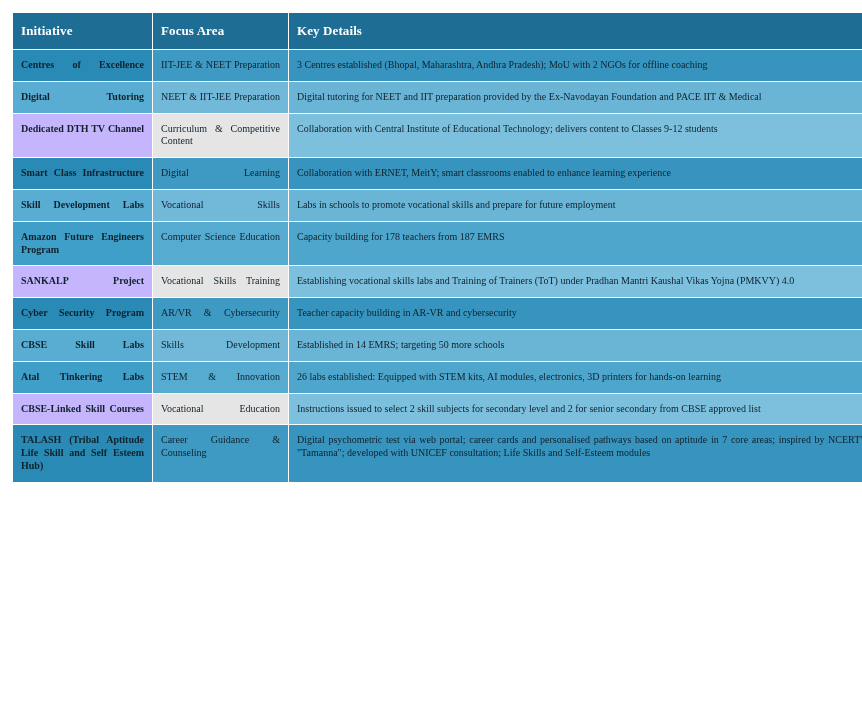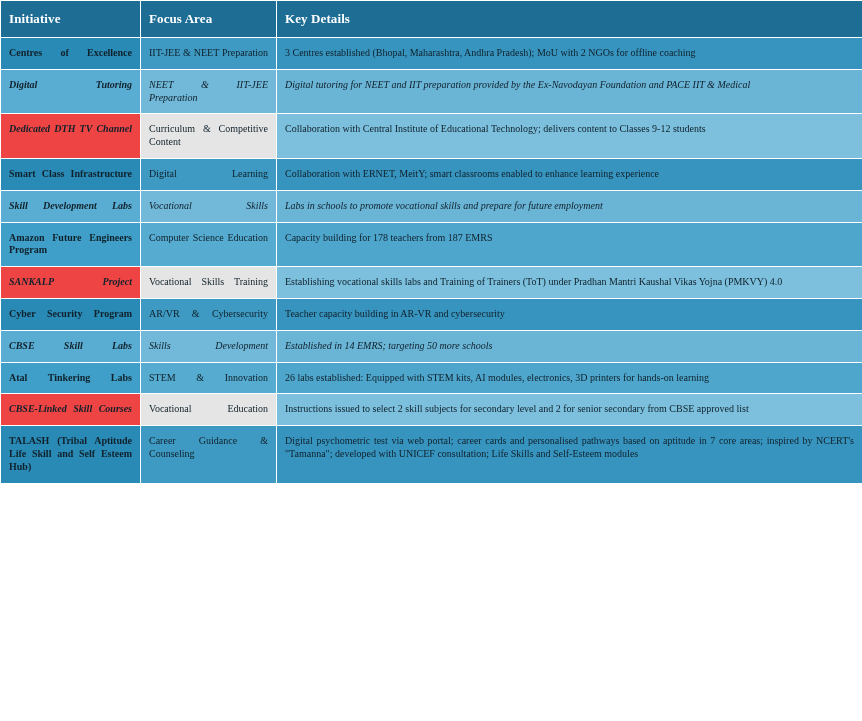--- a/index.html
+++ b/index.html
@@ -8,21 +8,21 @@
     background: #ffffff;
   }
   body {
     font-family: "Liberation Serif", serif;
     width: 862px;
     height: 721px;
   }
   .table-wrap {
     width: 694px;
     box-sizing: border-box;
-    padding: 0;
+    padding: 12px;
   }
   table.data-table {
     border-collapse: collapse;
     width: 862px;
     table-layout: fixed;
   }
   table.data-table col.c0 { width: 140px; }
   table.data-table col.c1 { width: 136px; }
   table.data-table col.c2 { width: 586px; }
 
@@ -55,29 +55,29 @@
     color: #0f2a36;
     text-align: justify;
     text-align-last: justify;
   }
   td.col-details {
     color: #0a1a22;
     text-align: justify;
   }
   
   tr.shade-a td { background: #3794bf; }
-  tr.shade-b td { background: #6ab4d6; font-style: italic; }
+  tr.shade-b td { background: #6ab4d6; }
   tr.shade-c td { background: #4ea6cd; }
   tr.shade-d td { background: #7cc0de; }
 
   
   tr.shade-a td.col-initiative { background: #2a8ab6; }
   tr.shade-b td.col-initiative { background: #5aadd2; }
   tr.shade-c td.col-initiative { background: #3f9fc8; }
-  tr.shade-d td.col-initiative { background: #ef4444; font-style: italic; }
+  tr.shade-d td.col-initiative { background: #c4b5fd; }
 
   tr.shade-a td.col-focus { background: #3e9ac3; }
   tr.shade-b td.col-focus { background: #71b8d9; }
   tr.shade-c td.col-focus { background: #55abd0; }
   tr.shade-d td.col-focus { background: #e5e5e5; }
 
   .outer-border {
     border: 1px solid #ffffff;
   }
 </style>

